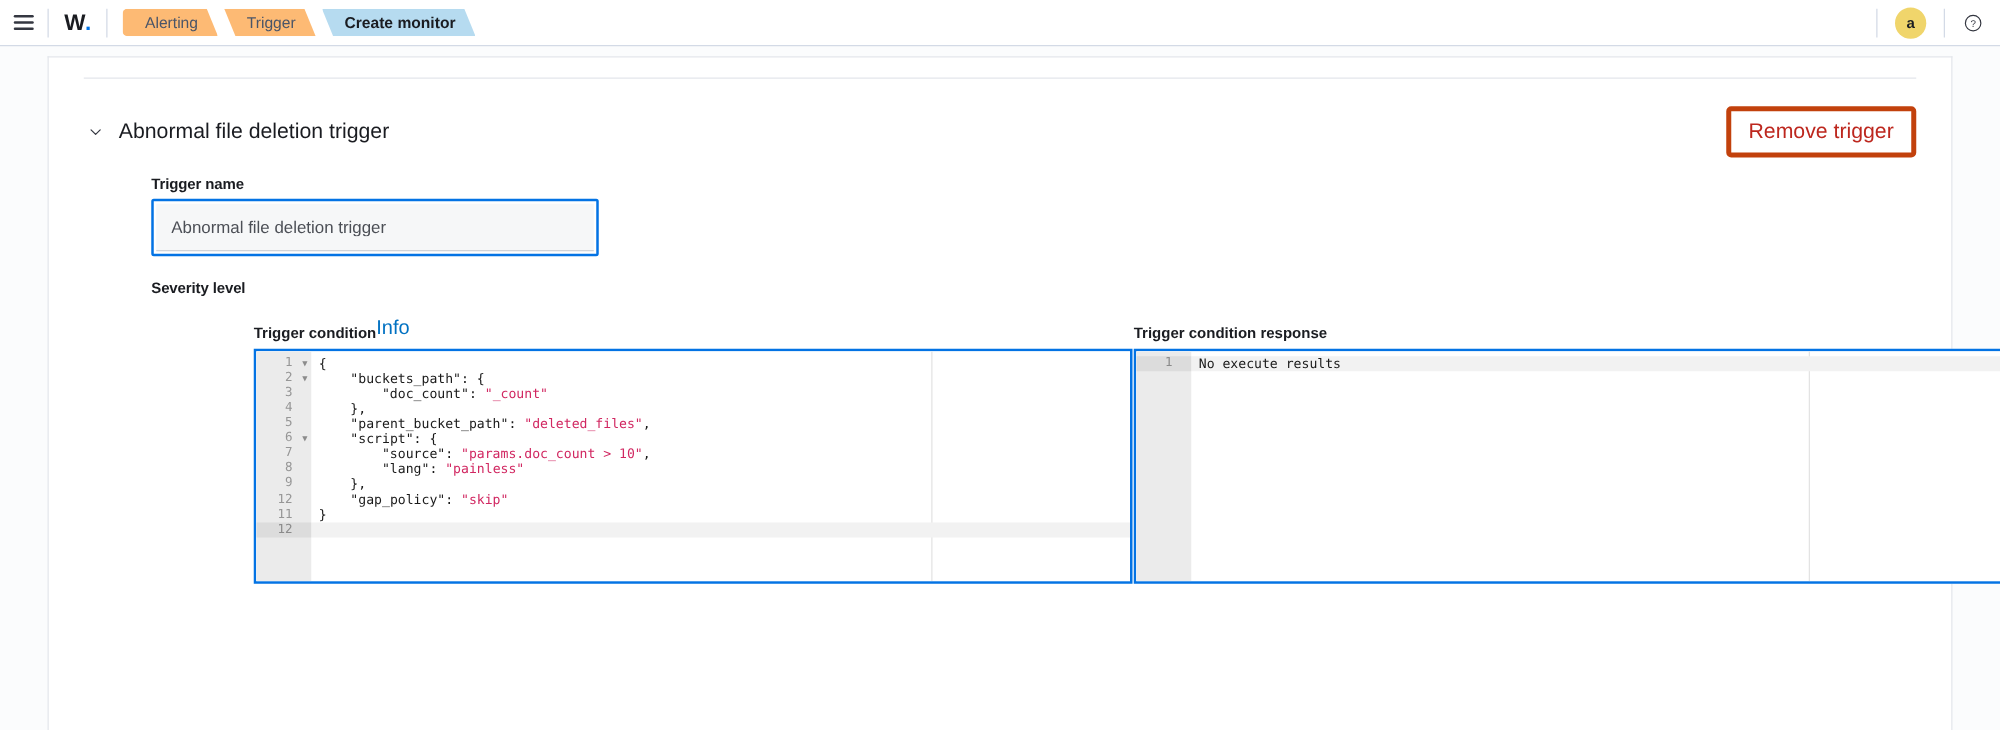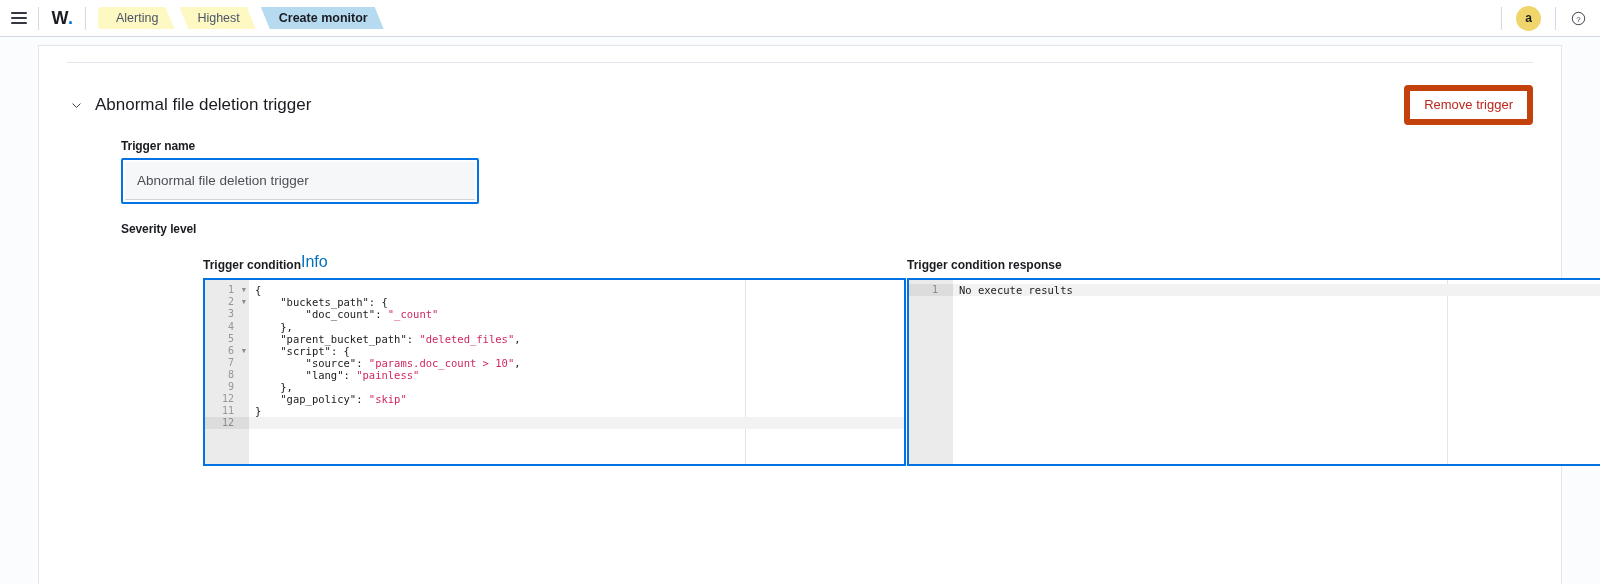--- a/index.html
+++ b/index.html
@@ -34,21 +34,21 @@
     cursor: pointer;
   }
   .logo .dot { color: #0073e6; }
   .crumbs { display: flex; align-items: center; padding-left: 12px; height: 37px; }
   .crumb {
     position: relative;
     height: 22px; line-height: 22px;
     padding: 0 16px 0 18px;
     font-size: 12.5px;
     color: #4a5568;
-    background: #fef9c3;
+    background: #fdba74;
     margin-right: 5px;
     cursor: pointer;
     white-space: nowrap;
     clip-path: polygon(0 0, calc(100% - 9px) 0, 100% 100%, 9px 100%);
   }
   .crumb:first-child {
     clip-path: polygon(0 0, calc(100% - 9px) 0, 100% 100%, 0 100%);
     border-radius: 4px 0 0 4px;
   }
   .crumb.active { background: #b6dbf0; color: #1a1c21; font-weight: 600; }
@@ -90,24 +90,24 @@
     padding: 22px 28px 0 28px;
   }
   .chev {
     width: 18px; height: 18px; margin-right: 10px; flex: 0 0 auto;
     display: flex; align-items: center; justify-content: center; cursor: pointer;
   }
   .chev svg { display: block; }
   .trig-title { font-size: 17px; color: #1a1c21; font-weight: 400; }
   .remove-btn {
     margin-left: auto;
-    border: 6px solid #c2410c;
+    border: 4px solid #c2410c;
     background: #ffffff;
     color: #bd271e;
-    font-size: 13px;
+    font-size: 17px;
     font-family: "Liberation Sans", sans-serif;
     border-radius: 4px;
     padding: 7px 14px;
     cursor: pointer;
     line-height: 1.1;
   }
 
   
   .form { padding-left: 82px; padding-top: 14px; }
   .flabel {
@@ -216,21 +216,21 @@
       <i></i>
   </div>
   <div class="tb-sep"></div>
   <div class="logo">
     <span>W</span>
       <span class="dot">.</span>
   </div>
   <div class="tb-sep"></div>
   <div class="crumbs">
     <div class="crumb">Alerting</div>
-    <div class="crumb">Highest</div>
+    <div class="crumb">Trigger</div>
     <div class="crumb active">Create monitor</div>
   </div>
   <div class="tb-right">
     <div class="tb-sep"></div>
     <div class="avatar">a</div>
     <div class="tb-sep"></div>
     <div class="help-btn">
       <svg width="15" height="15" viewBox="0 0 16 16">
         <circle cx="8" cy="8" r="6.6" fill="none" stroke="#343741" stroke-width="1"></circle>
         <text x="8" y="11.4" font-size="8.4" text-anchor="middle" fill="#343741" font-family="Liberation Sans, sans-serif">?</text>

